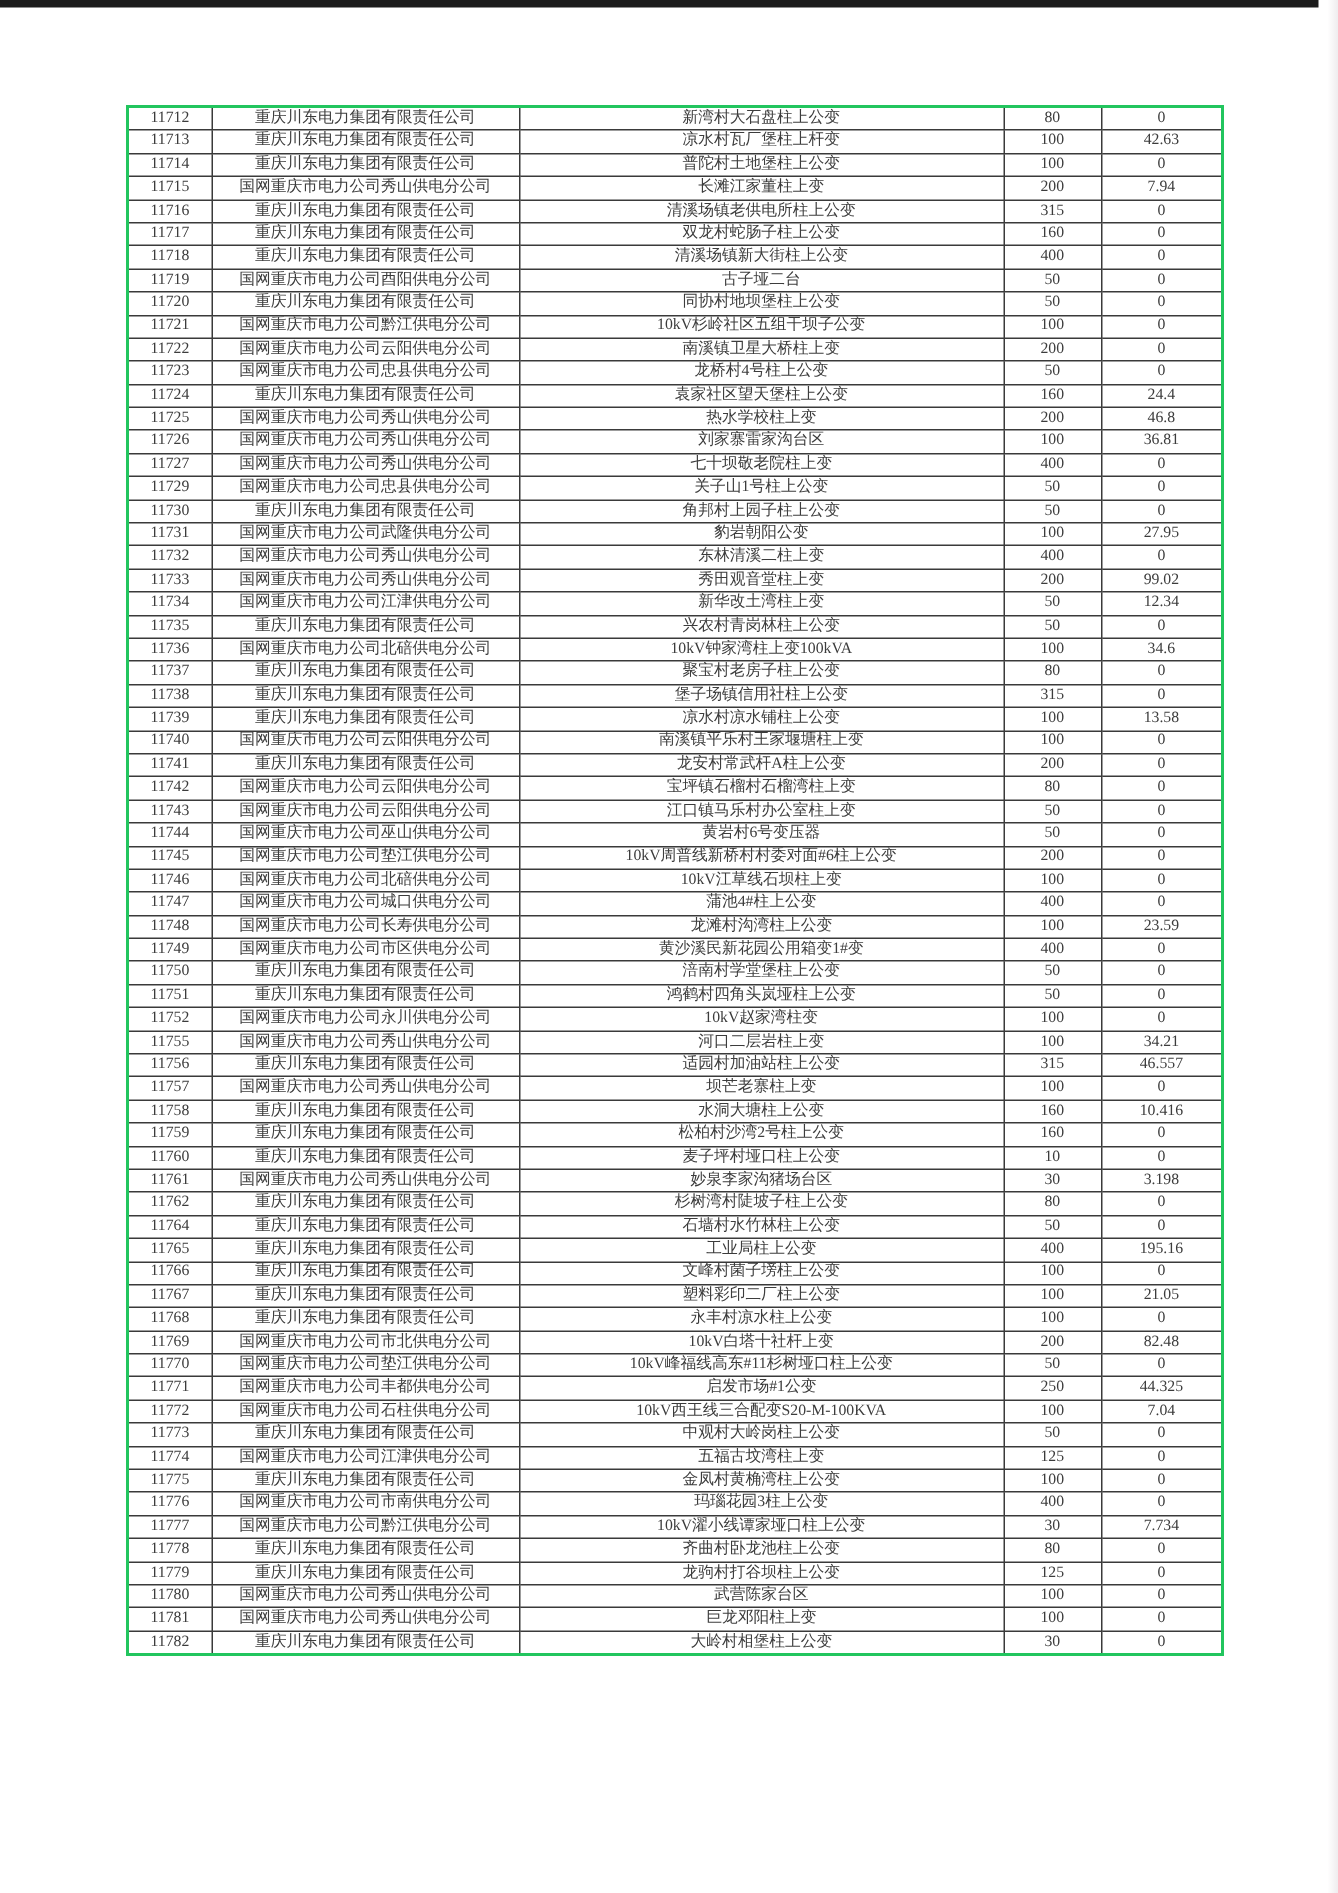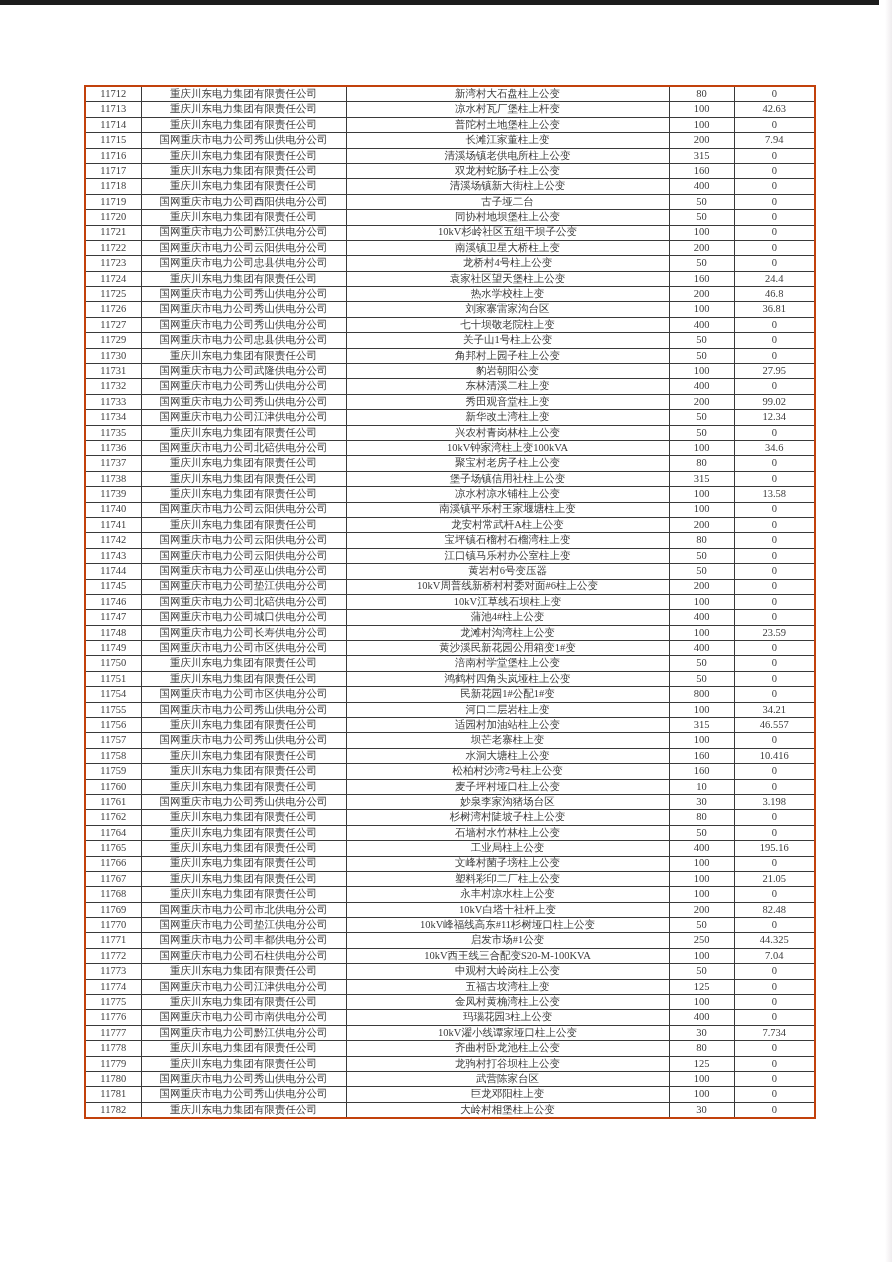--- a/index.html
+++ b/index.html
@@ -25,26 +25,26 @@
   .right-edge-strip {
     position: absolute;
     top: 0;
     right: 0;
     width: 7px;
     height: 1262px;
     background: linear-gradient(to right, #ffffff, #efecee);
   }
   .data-table {
     position: absolute;
-    top: 85px;
+    top: 70px;
     left: 84px;
     width: 730px;
     border-collapse: collapse;
     table-layout: fixed;
-    border: 2px solid #c2410c;
+    border: 2px solid #22c55e;
   }
   .data-table td {
     border: 1px solid #3a3a3a;
     height: 14.4px;
     padding: 0 2px;
     font-size: 10.5px;
     line-height: 1;
     color: #3c3c3c;
     text-align: center;
     white-space: nowrap;
@@ -338,24 +338,24 @@
         <td>0</td>
       </tr>
       <tr>
         <td>11751</td>
         <td>重庆川东电力集团有限责任公司</td>
         <td>鸿鹤村四角头岚垭柱上公变</td>
         <td>50</td>
         <td>0</td>
       </tr>
       <tr>
-        <td>11754</td>
-        <td>国网重庆市电力公司市区供电分公司</td>
-        <td>民新花园1#公配1#变</td>
-        <td>800</td>
+        <td>11752</td>
+        <td>国网重庆市电力公司永川供电分公司</td>
+        <td>10kV赵家湾柱变</td>
+        <td>100</td>
         <td>0</td>
       </tr>
       <tr>
         <td>11755</td>
         <td>国网重庆市电力公司秀山供电分公司</td>
         <td>河口二层岩柱上变</td>
         <td>100</td>
         <td>34.21</td>
       </tr>
       <tr>

